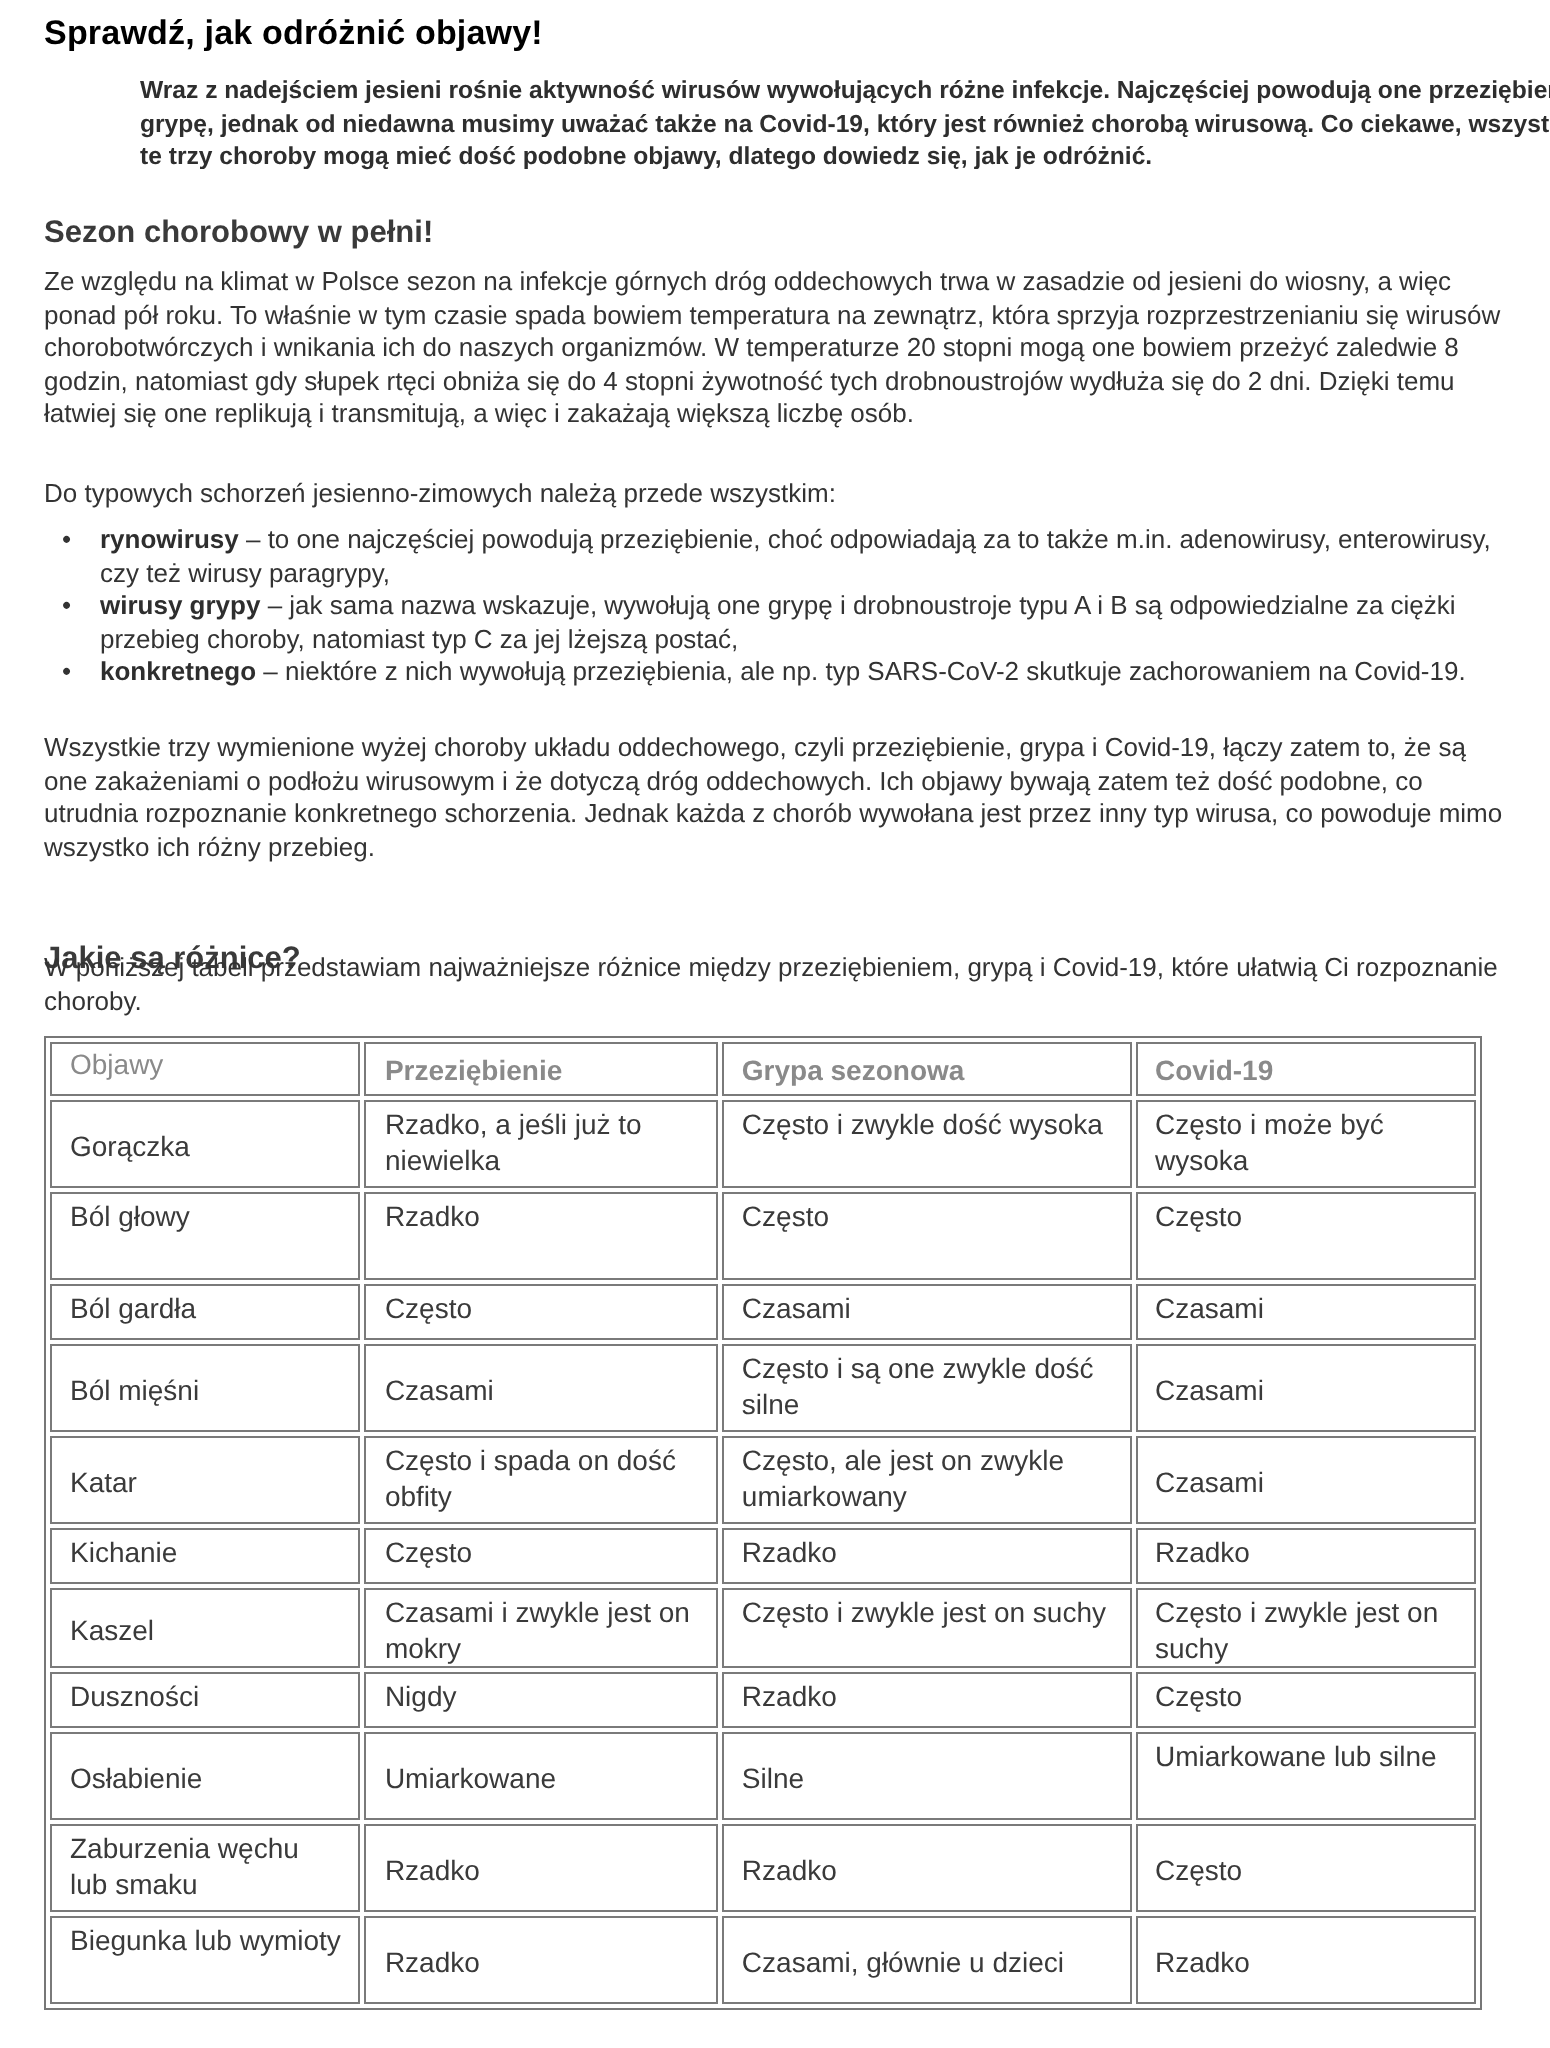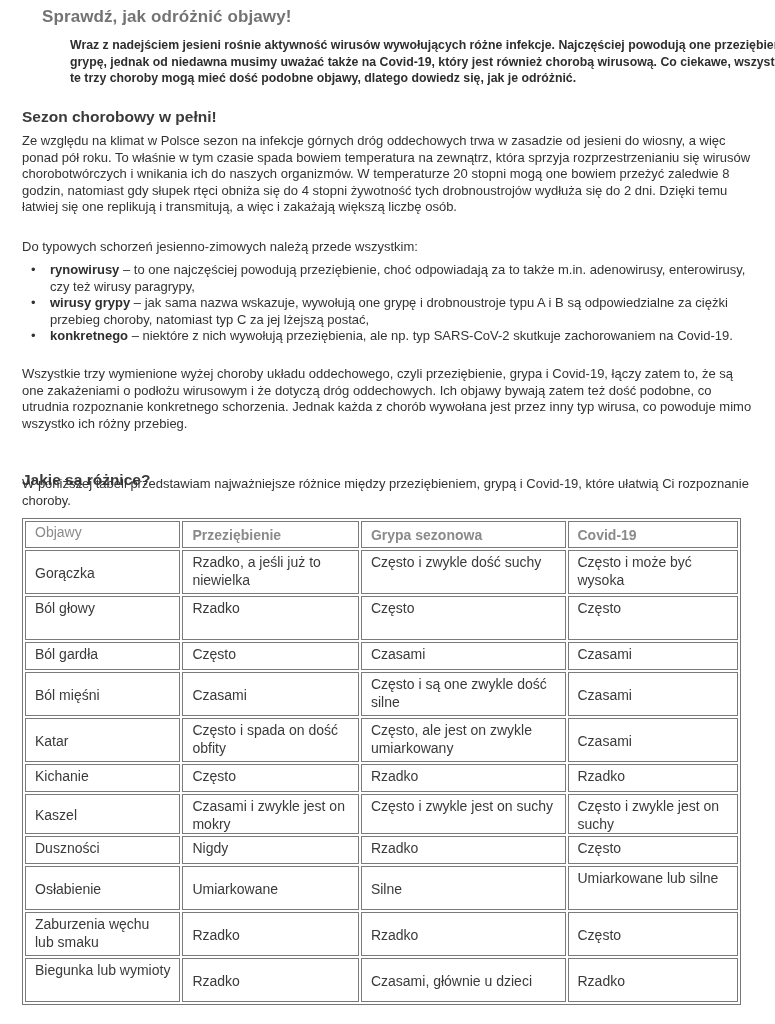--- a/index.html
+++ b/index.html
@@ -1,21 +1,21 @@
 <!DOCTYPE html>
 <html><head>
 <meta charset="utf-8">
 <style>
   html, body { margin: 0; padding: 0; background: #ffffff; }
   body {
     width: 775px; height: 1024px; overflow: hidden; position: relative;
     font-family: "Liberation Sans", sans-serif; color: #2e2e2e;
   }
   .page { position: absolute; left: 0; top: 0; width: 775px; height: 1024px; }
-  .h1 { position: absolute; left: 22px; top: 7px; font-size: 17px; font-weight: bold; color: #737373; letter-spacing: 0.1px; margin-left: 20px; }
+  .h1 { position: absolute; left: 22px; top: 7px; font-size: 17px; font-weight: bold; color: #000000; letter-spacing: 0.1px; }
   .lead { position: absolute; left: 38px; top: 37px; width: 735px; font-size: 12.3px; font-weight: bold; line-height: 16.5px; color: #2e2e2e; margin-left: 32px; }
   .h2 { position: absolute; left: 22px; font-size: 15.5px; font-weight: bold; color: #3a3a3a; }
   .para { position: absolute; left: 22px; width: 735px; font-size: 13px; line-height: 16.5px; color: #333; }
   ul.bullets { position: absolute; left: 22px; top: 262px; width: 735px; margin: 0; padding: 0; list-style: none; font-size: 13px; line-height: 16.5px; color: #333; }
   ul.bullets li { position: relative; padding-left: 28px; }
   ul.bullets li .dot { position: absolute; left: 9px; top: 0; }
   ul.bullets li b { color: #2e2e2e; }
   table.sym {
     position: absolute; left: 22px; top: 518px; width: 719px;
     border-collapse: separate; border-spacing: 2px; border: 1px solid #777;
@@ -74,21 +74,21 @@
         <th class="first">Objawy</th>
         <th>Przeziębienie</th>
         <th>Grypa sezonowa</th>
         <th>Covid-19</th>
       </tr>
     </thead>
     <tbody>
       <tr style="height:44px">
         <td class="mid">Gorączka</td>
         <td>Rzadko, a jeśli już to niewielka</td>
-        <td>Często i zwykle dość suchy</td>
+        <td>Często i zwykle dość wysoka</td>
         <td>Często i może być wysoka</td>
       </tr>
       <tr style="height:44px">
         <td>Ból głowy</td>
         <td>Rzadko</td>
         <td>Często</td>
         <td>Często</td>
       </tr>
       <tr style="height:28px">
         <td>Ból gardła</td>

